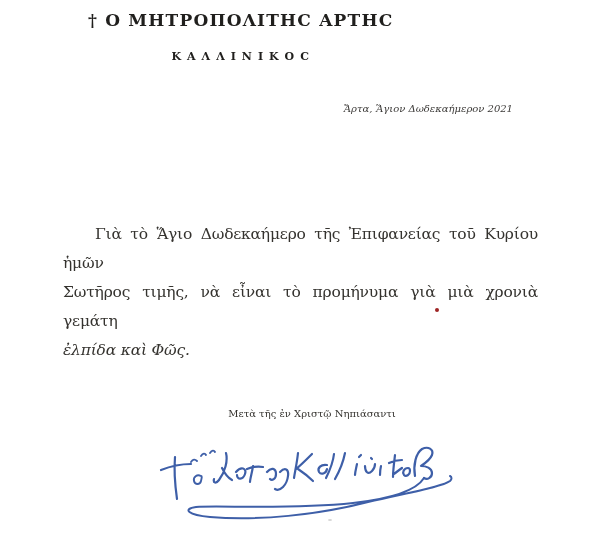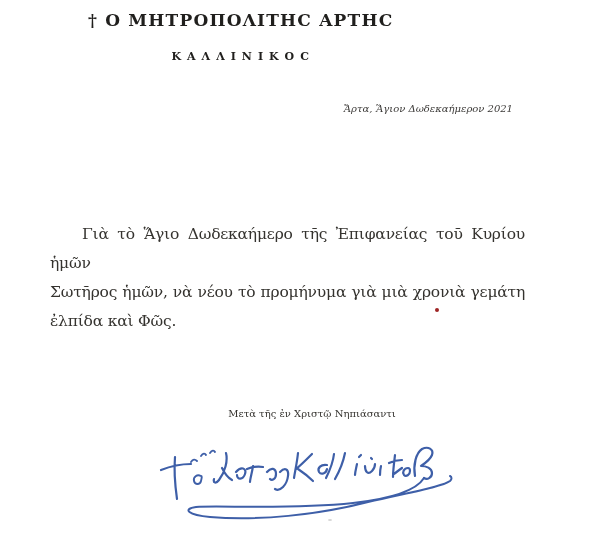--- a/index.html
+++ b/index.html
@@ -9,24 +9,24 @@
     font-family:"DejaVu Serif","Liberation Serif",serif;
     color:var(--body_text,#35332f);
   }
   .letterhead { position:absolute; left:88px; top:10px; color:var(--header_text,#201f1d); }
   .lh1 { font-weight:bold; font-size:17px; letter-spacing:1.2px; white-space:nowrap; }
   .lh2 { font-weight:bold; font-size:11px; letter-spacing:6px; text-align:center; margin-top:20px; padding-left:5px; white-space:nowrap; }
   .dateline {
     position:absolute; top:103px; right:87px;
     font-style:italic; font-size:10px; color:var(--date_text,#3c3a38); white-space:nowrap;text-align:right;
   }
-  .body-block { position:absolute; left:50px; top:220px; width:475px; font-size:15.5px; line-height:29px; letter-spacing:-0.2px; }
+  .body-block { position:absolute; left:63px; top:220px; width:475px; font-size:15.5px; line-height:29px; letter-spacing:-0.2px; }
   .jline { text-align:justify; text-align-last:justify; -moz-text-align-last:justify; }
   .jline.first { text-indent:32px; }
-  .jline.last { text-align-last:left; -moz-text-align-last:left; }
+  .jline.last { text-align-last:left;font-style:italic; -moz-text-align-last:left; }
   .closing { position:absolute; left:12px; top:401px; width:600px; text-align:center; font-size:10px; line-height:26px; }
   .sig { position:absolute; left:158px; top:441px; width:310px; height:85px; color:var(--signature_ink,#3e5fa8); }
   .sig svg { display:block; }
   .speck { position:absolute; border-radius:50%; }
   .speck-red { left:435px; top:308px; width:4px; height:4px; background:var(--ink_speck,#9e2424); }
   .speck-gray { left:328px; top:519px; width:4px; height:2px; background:var(--faint_speck,#c4c4c4); opacity:.7; }
 </style>
 </head>
 <body>
 
@@ -34,21 +34,21 @@
 
   <div class="letterhead">
     <div class="lh1">† Ο ΜΗΤΡΟΠΟΛΙΤΗC ΑΡΤΗC</div>
     <div class="lh2">ΚΑΛΛΙΝΙΚΟC</div>
   </div>
 
   <div class="dateline">Ἄρτα, Ἅγιον Δωδεκαήμερον 2021</div>
 
   <div class="body-block">
     <div class="jline first">Γιὰ τὸ Ἅγιο Δωδεκαήμερο τῆς Ἐπιφανείας τοῦ Κυρίου ἡμῶν</div>
-    <div class="jline">Σωτῆρος ἡμῶν, νὰ νέου τὸ προμήνυμα γιὰ μιὰ χρονιὰ γεμάτη</div>
+    <div class="jline">Σωτῆρος τιμῆς, νὰ εἶναι τὸ προμήνυμα γιὰ μιὰ χρονιὰ γεμάτη</div>
     <div class="jline last">ἐλπίδα καὶ Φῶς.</div>
   </div>
 
   <div class="closing">
     <div>Μετὰ τῆς ἐν Χριστῷ Νηπιάσαντι</div>
   </div>
 
   <div class="sig" role="img" aria-label="† ὁ Ἄρτης Καλλίνικος">
     <svg width="310" height="85" viewBox="0 0 310 85" fill="none" stroke="currentColor" stroke-width="2.2" stroke-linecap="round" stroke-linejoin="round">
       <path d="M 17,16 C 16,28 17,44 19,58 M 3,29 C 13,25 23,23 33,23"></path>

